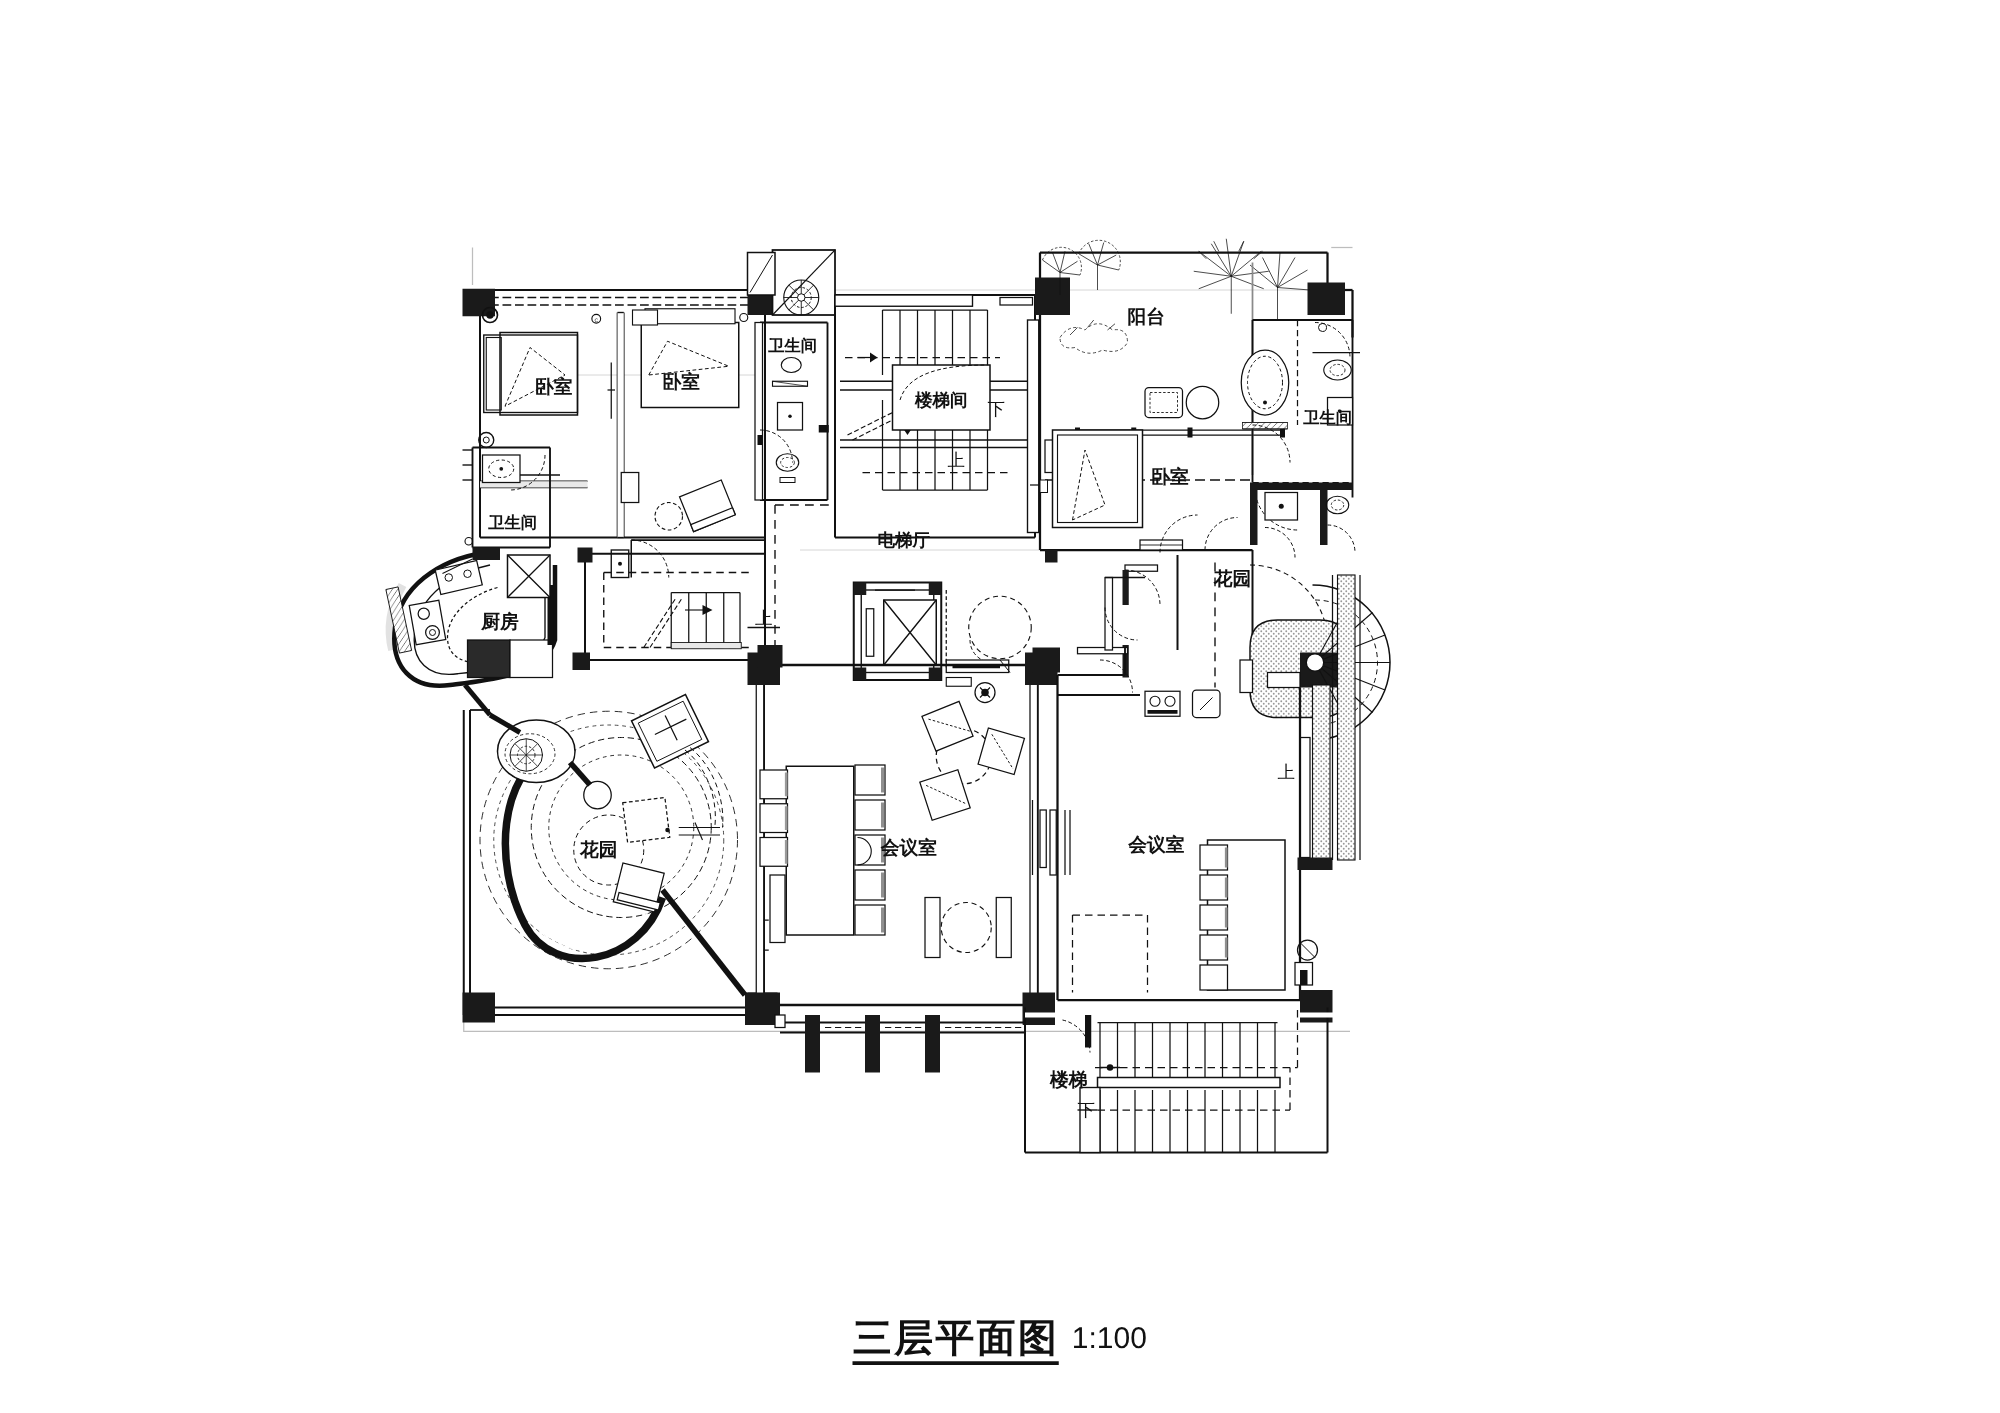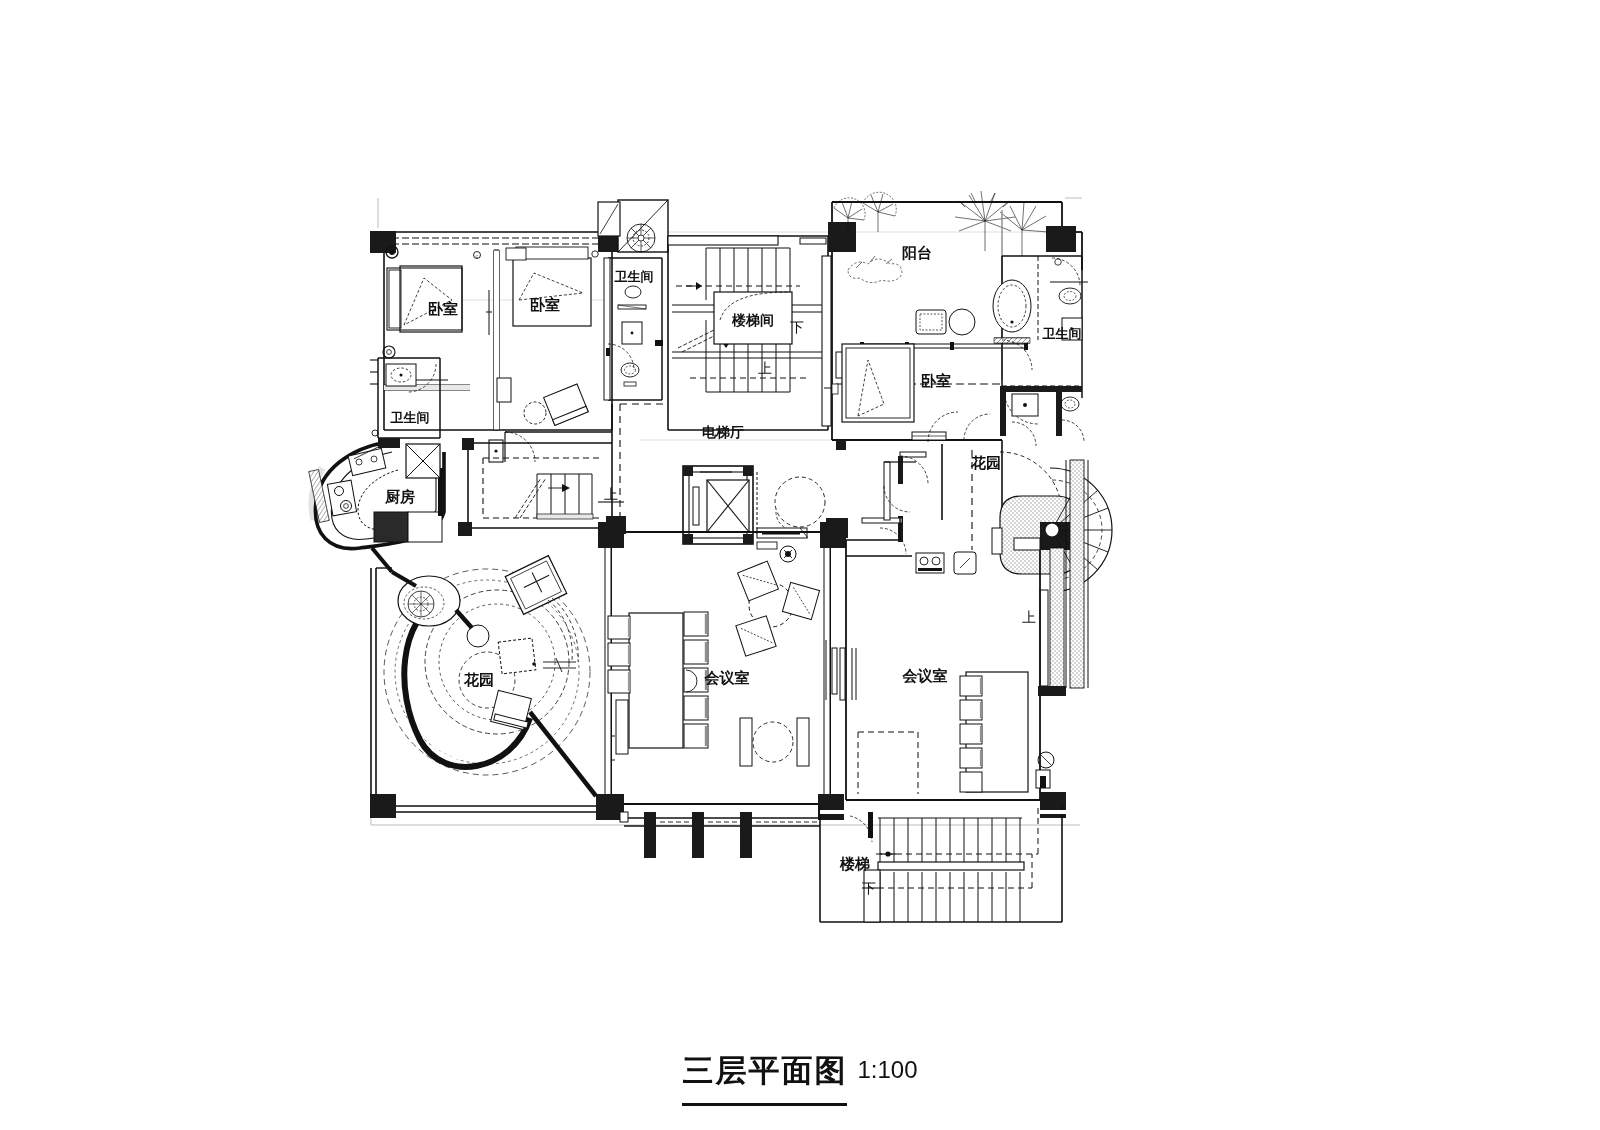--- a/index.html
+++ b/index.html
@@ -24,21 +24,21 @@
     text-align: center;
     white-space: nowrap;
   }
   .title-cn {
     font-family: "DejaVu Sans", "Liberation Sans", sans-serif;
     font-size: 31px;
     font-weight: 700;
     color: #111;
     letter-spacing: 2px;
     border-bottom: 3px solid #111;
-    padding-bottom: 15px;
+    padding-bottom: 0;
   }
   .title-scale {
     font-family: "Liberation Sans", sans-serif;
     font-size: 24px;
     font-weight: 400;
     color: #111;
     margin-left: 10px;
     position: relative;
     top: -3px;
   }

